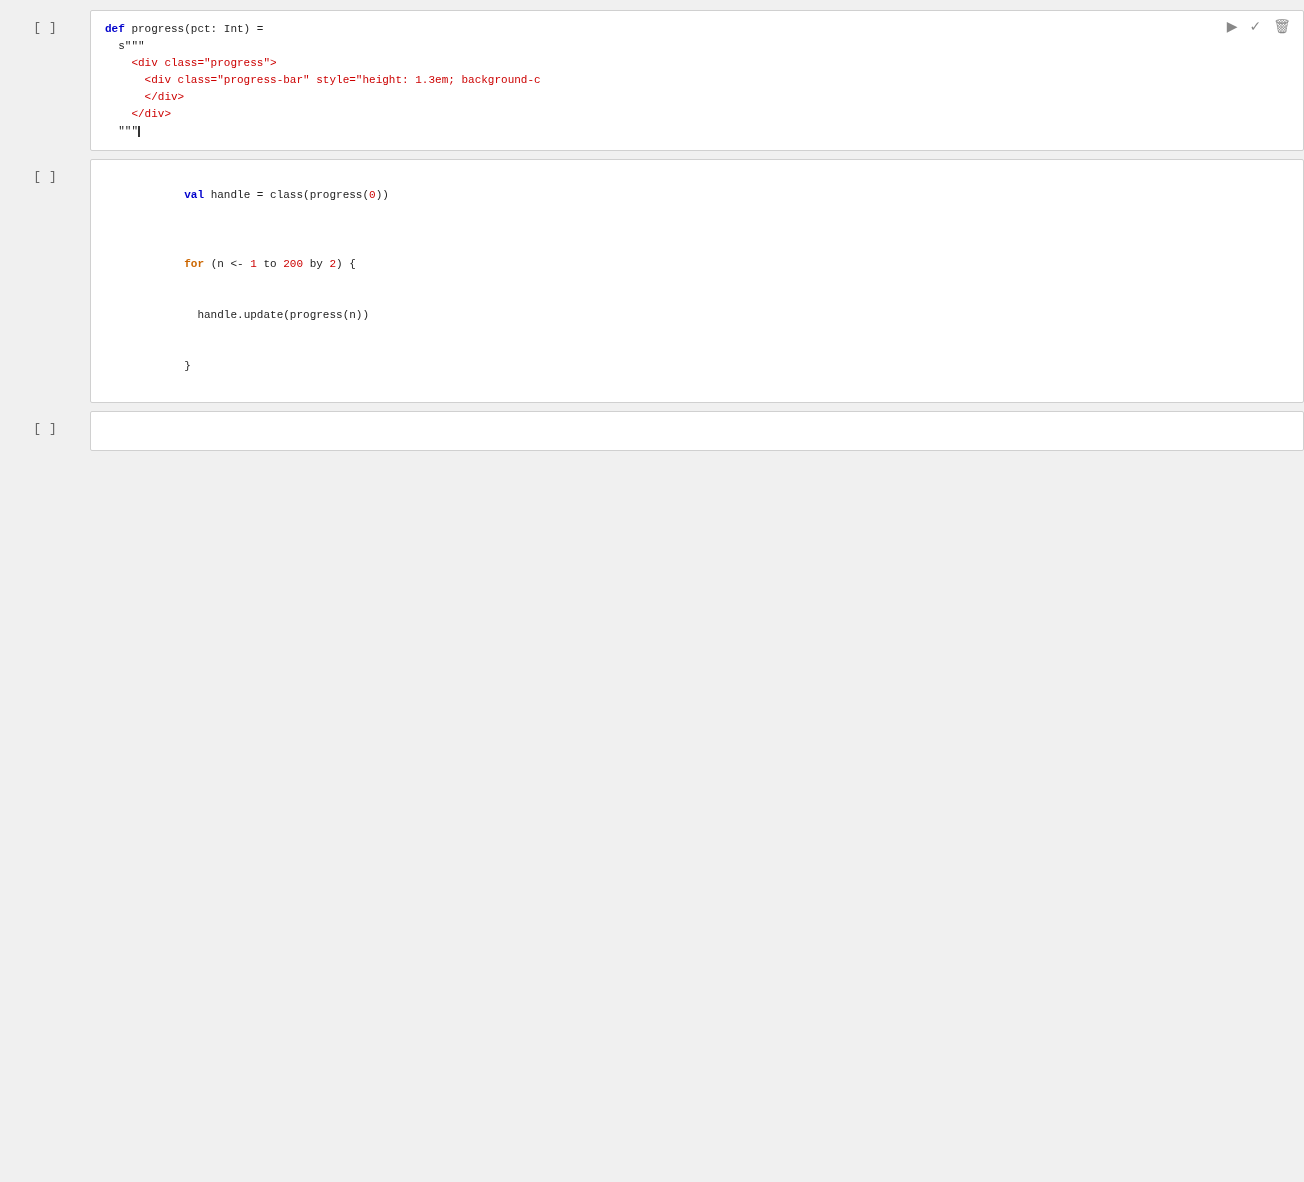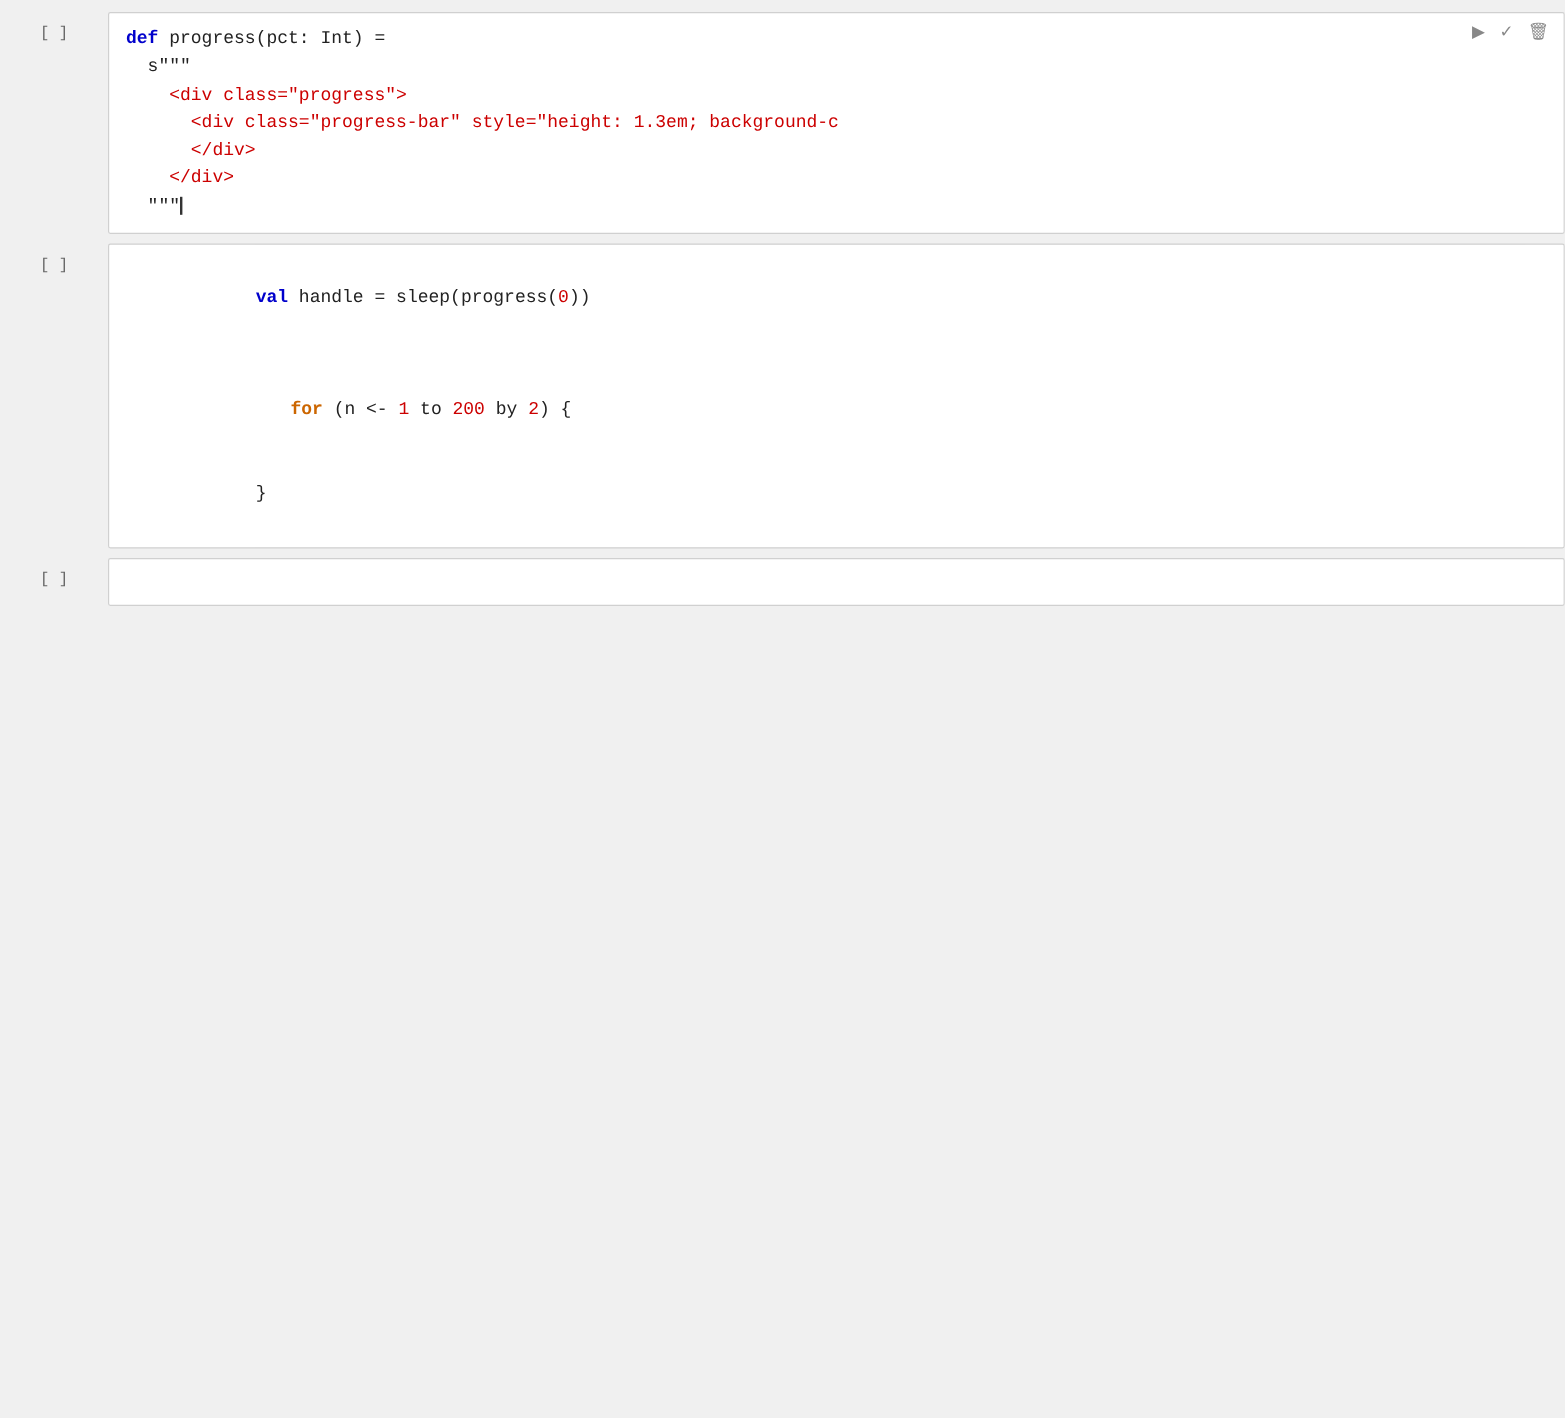--- a/index.html
+++ b/index.html
@@ -70,26 +70,26 @@
       cursor: pointer;
       color: #888;
       font-size: 14px;
       padding: 2px 4px;
       line-height: 1;
     }
 
     .code-line {
       white-space: pre;
       line-height: 1.55;
-      font-size: 15px;
+      font-size: 11px;
     }
 
     
     .kw-blue { color: #0000cc; font-weight: bold; }
-    .kw-orange { color: #cc6600; font-weight: bold; margin-left: 29px; }
+    .kw-orange { color: #cc6600; font-weight: bold; }
     .num-red { color: #cc0000; }
     .num-green { color: #006600; }
     .plain { color: #222; }
     .tag-red { color: #cc0000; }
 
     .cell-empty {
       min-height: 40px;
     }
 
     .cursor {
@@ -138,30 +138,33 @@
     </div>
   </div>
 
   <div class="cell">
     <div class="cell-gutter">
       <span class="cell-counter">[ ]</span>
     </div>
     <div class="cell-content">
 
       <div class="code-line">
-        <span class="plain">    </span><span class="kw-blue">val</span><span class="plain"> handle = sleep(progress(</span><span class="num-red">0</span><span class="plain">))</span>
+        <span class="plain">    </span><span class="kw-blue">val</span><span class="plain"> handle = class(progress(</span><span class="num-red">0</span><span class="plain">))</span>
       </div>
 
       <div class="code-line">&nbsp;</div>
 
       <div class="code-line">
         <span class="plain">    </span><span class="kw-orange">for</span><span class="plain"> (n &lt;- </span><span class="num-red">1</span><span class="plain"> to </span><span class="num-red">200</span><span class="plain"> by </span><span class="num-red">2</span><span class="plain">) {</span>
       </div>
 
 
+      <div class="code-line">
+        <span class="plain">      handle.update(progress(n))</span>
+      </div>
 
       <div class="code-line">
         <span class="plain">    }</span>
       </div>
     </div>
   </div>
 
   <div class="cell">
     <div class="cell-gutter">
       <span class="cell-counter">[ ]</span>

